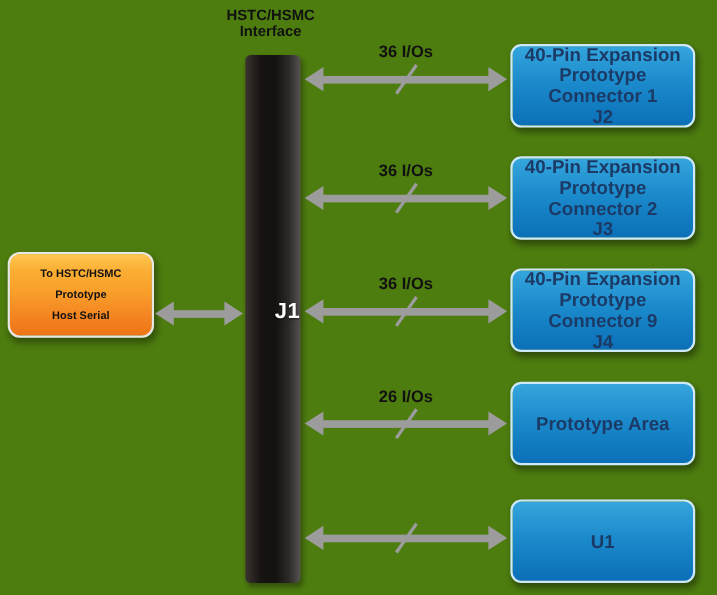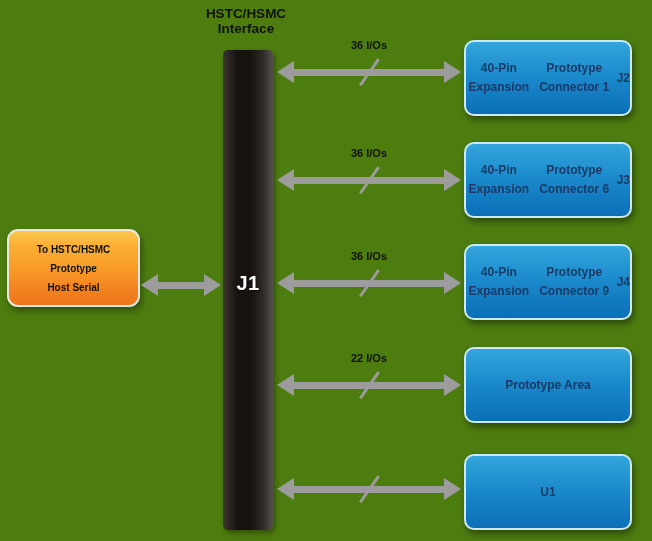--- a/index.html
+++ b/index.html
@@ -12,52 +12,52 @@
     position:absolute;left:176px;top:6px;width:140px;text-align:center;
     font-size:13.5px;font-weight:bold;color:#111;line-height:15px;
   }
   .hub-bar{
     position:absolute;left:223px;top:50px;width:50px;height:480px;
     background:linear-gradient(90deg,#3a3531 0%,#171311 28%,#15120f 55%,#2b2825 78%,#555250 100%);
     border-radius:5px;
     box-shadow:2px 3px 5px rgba(0,0,0,0.35);
   }
   .hub-label{
-    position:absolute;left:0;top:222px;width:100%;text-align:center;
+    position:absolute;left:0;top:222px;width:100%;text-align:right;
     color:#ffffff;font-size:20px;font-weight:bold;letter-spacing:0.5px;
     text-shadow:0 1px 2px rgba(0,0,0,0.6);
   }
   
   .source-box{
     position:absolute;left:7px;top:229px;width:133px;height:78px;box-sizing:border-box;
     border:2px solid #e9e7e4;border-radius:11px;
     background:linear-gradient(180deg,#fdc851 0%,#fbae34 20%,#f9a02b 45%,#f2801f 82%,#ee7517 100%);
     box-shadow:2px 4px 6px rgba(0,0,0,0.35);
     display:flex;flex-direction:column;justify-content:center;align-items:center;
     text-align:center;font-size:10px;font-weight:bold;color:#111;line-height:19px;
   }
   
   .target-box{
     position:absolute;left:464px;width:168px;height:76px;box-sizing:border-box;
     border:2px solid #cde9f9;border-radius:10px;
     background:linear-gradient(180deg,#35a5dd 0%,#1b8bcc 45%,#0b6fb7 100%);
     box-shadow:2px 4px 6px rgba(0,0,0,0.4);
-    display:flex;flex-direction:row;justify-content:center;align-items:center;
-    text-align:center;font-size:12px;font-weight:bold;color:#1b3a66;line-height:19px;
+    display:flex;flex-direction:column;justify-content:center;align-items:center;
+    text-align:center;font-size:17px;font-weight:bold;color:#1b3a66;line-height:19px;
   }
   
   .arrow{position:absolute;height:40px;}
   .arrow .shaft{position:absolute;left:13px;right:13px;top:16.5px;height:7px;background:#9c9c9c;}
   .arrow .head{position:absolute;top:9px;width:0;height:0;border-style:solid;}
   .arrow .head.left{left:0;border-width:11px 17px 11px 0;border-color:transparent #9c9c9c transparent transparent;}
   .arrow .head.right{right:0;border-width:11px 0 11px 17px;border-color:transparent transparent transparent #9c9c9c;}
   .arrow .slash{position:absolute;left:50%;top:4px;width:2.5px;height:32px;margin-left:-1px;background:#9c9c9c;transform:rotate(35deg);}
   .bus-label{
     position:absolute;left:277px;width:184px;text-align:center;
-    font-size:11px;font-weight:bold;color:#111;
+    font-size:15px;font-weight:bold;color:#111;
   }
 </style>
 </head>
 <body>
 
 <div class="canvas">
 
   <div class="hub-title">
     <span style="display:block">HSTC/HSMC</span>
     <span style="display:block">Interface</span>
@@ -94,38 +94,38 @@
 
   <div class="bus-label" style="top:147px;">36 I/Os</div>
   <div class="arrow" style="left:277px;top:160px;width:184px;">
     <span class="head left"></span>
     <span class="shaft"></span>
     <span class="head right"></span>
     <span class="slash"></span>
   </div>
   <div class="target-box" style="top:142px;">
     <span>40-Pin Expansion</span>
-    <span>Prototype Connector 6</span>
+    <span>Prototype Connector 2</span>
     <span>J3</span>
   </div>
 
   <div class="bus-label" style="top:250px;">36 I/Os</div>
   <div class="arrow" style="left:277px;top:263px;width:184px;">
     <span class="head left"></span>
     <span class="shaft"></span>
     <span class="head right"></span>
     <span class="slash"></span>
   </div>
   <div class="target-box" style="top:244px;">
     <span>40-Pin Expansion</span>
     <span>Prototype Connector 9</span>
     <span>J4</span>
   </div>
 
-  <div class="bus-label" style="top:352px;">22 I/Os</div>
+  <div class="bus-label" style="top:352px;">26 I/Os</div>
   <div class="arrow" style="left:277px;top:365px;width:184px;">
     <span class="head left"></span>
     <span class="shaft"></span>
     <span class="head right"></span>
     <span class="slash"></span>
   </div>
   <div class="target-box" style="top:347px;">
     <span>Prototype Area</span>
   </div>
 

